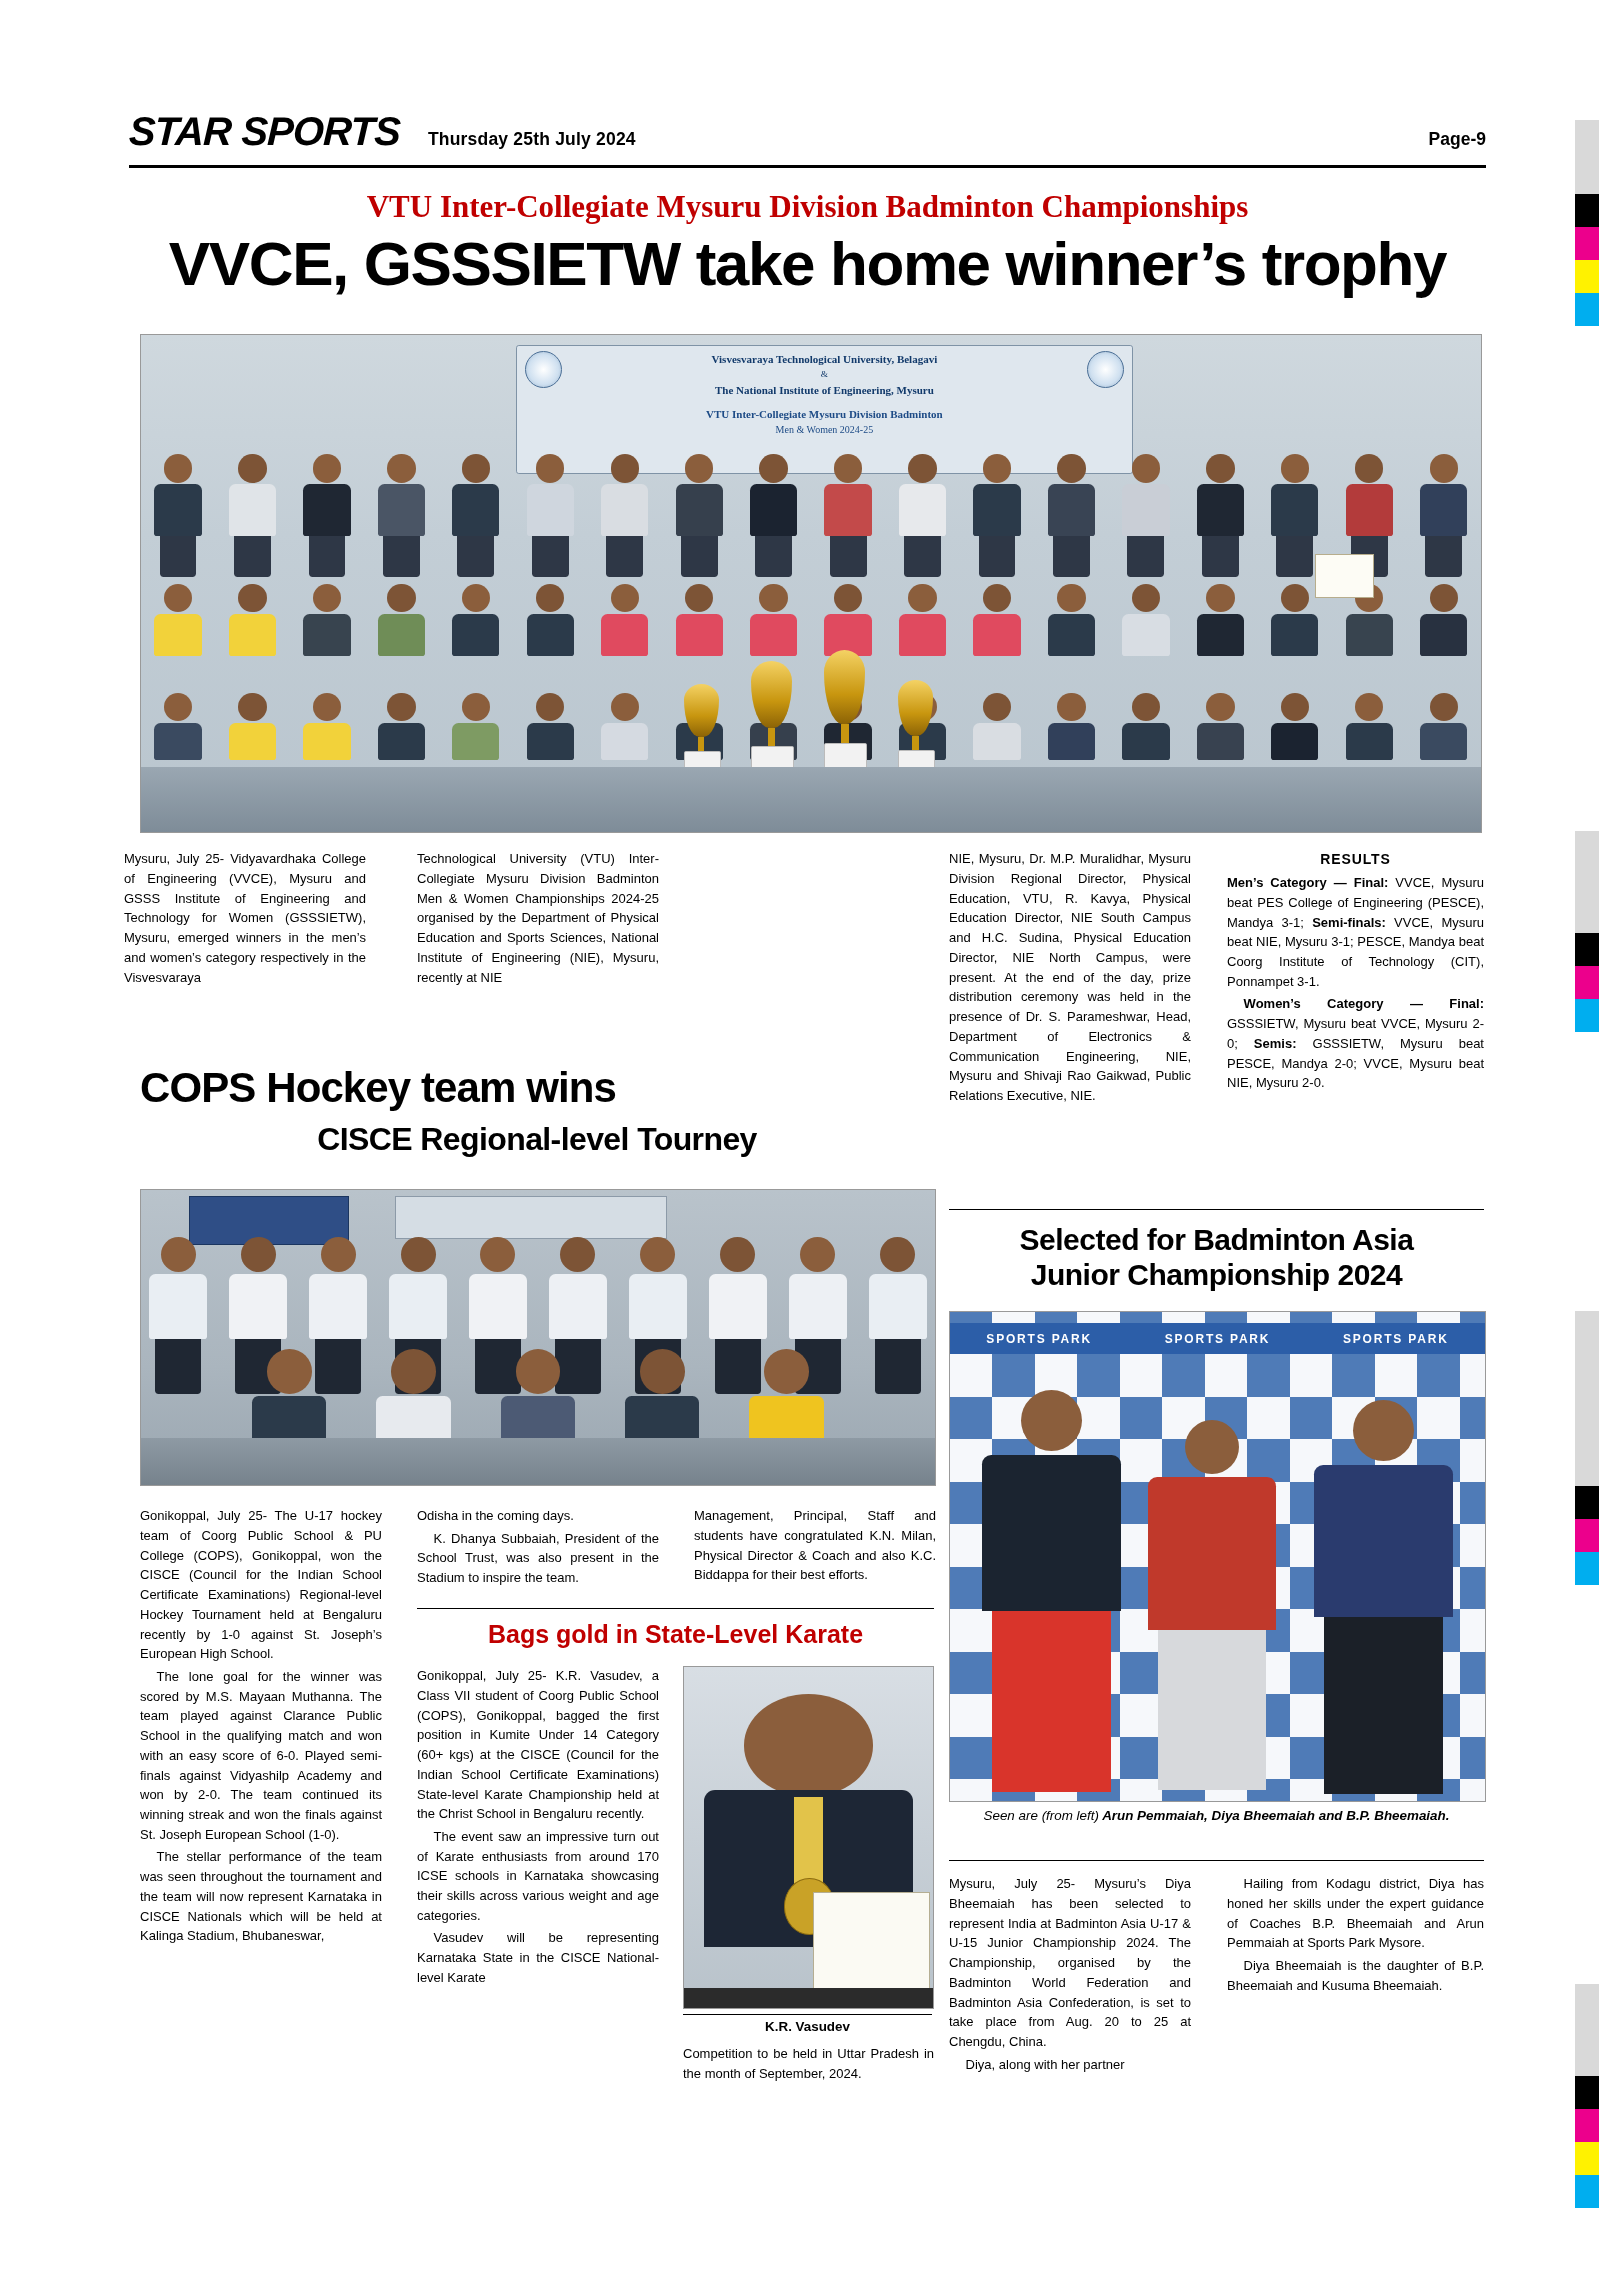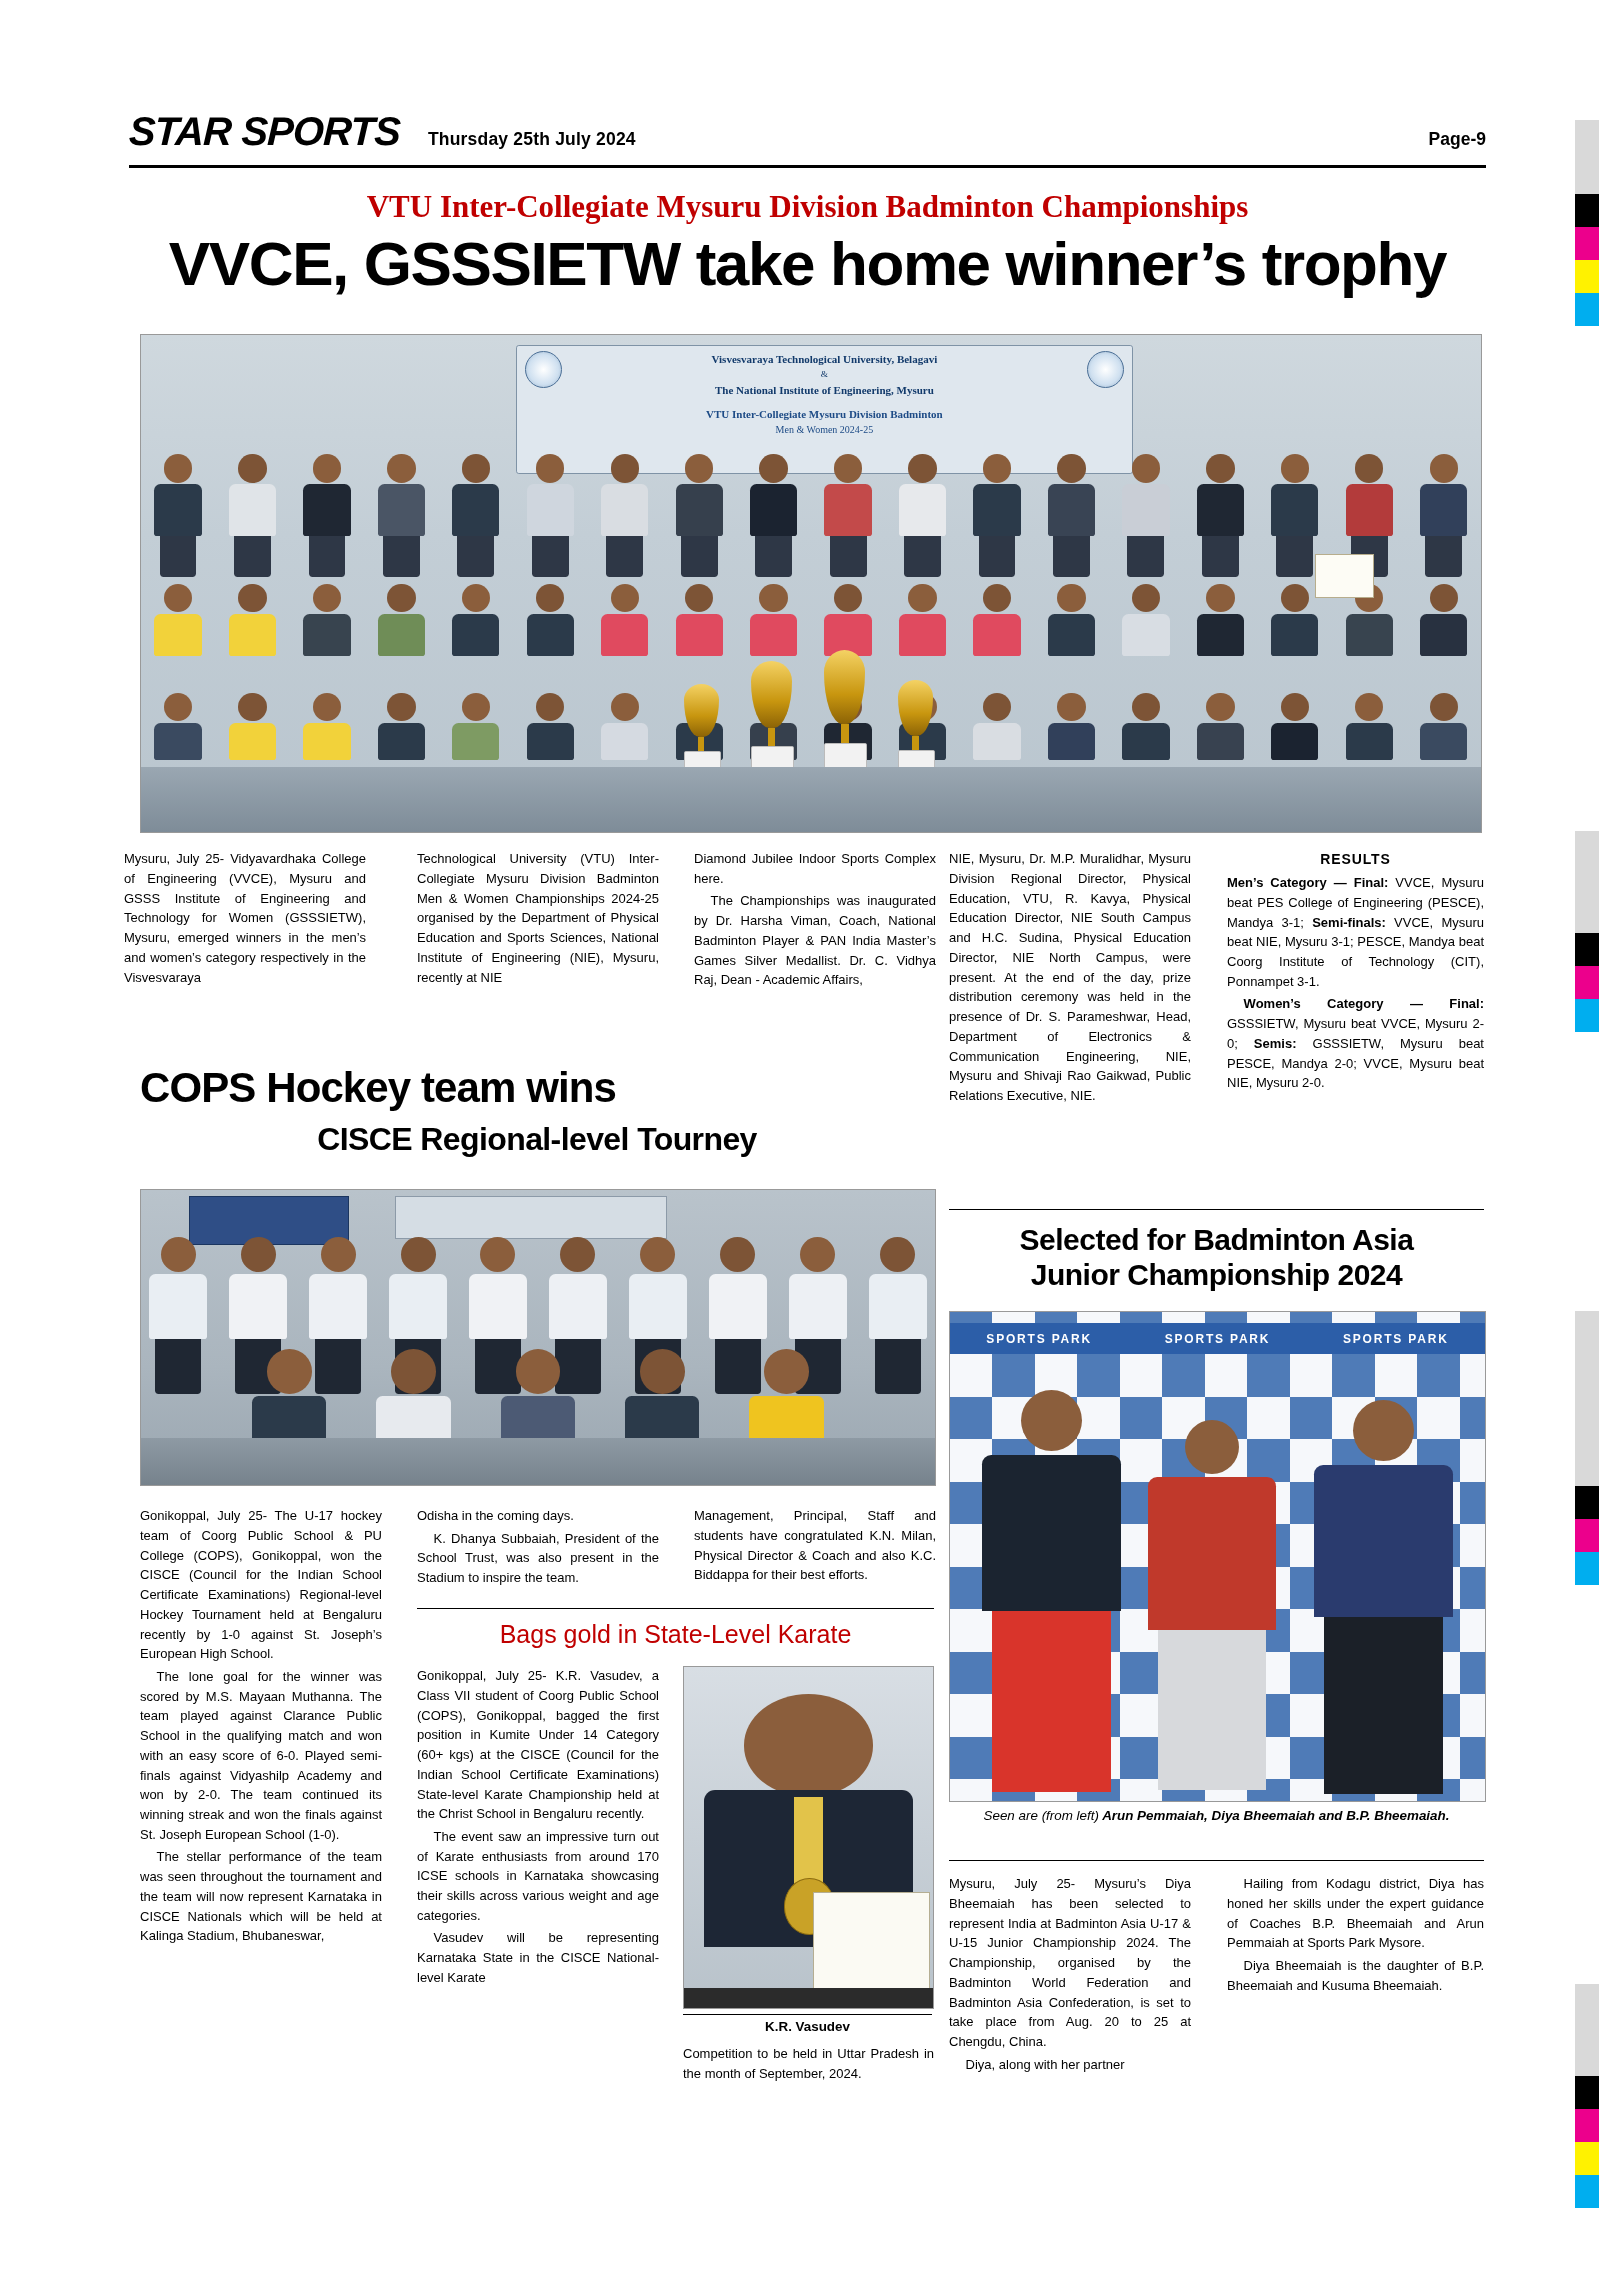--- a/index.html
+++ b/index.html
@@ -255,21 +255,21 @@
     background: #c4ccd2;
   }
 
   .karate-head {
     position: absolute;
     left: 417px;
     top: 1620px;
     width: 517px;
     text-align: center;
     color: #c00000;
-    font-weight: normal;
+    font-weight: bold;
     font-size: 25px;
   }
   .karate-photo {
     position: absolute;
     left: 683px;
     top: 1666px;
     width: 249px;
     height: 341px;
     border: 0.9px solid #999;
     overflow: hidden;
@@ -675,24 +675,20 @@
       <div class="floor"></div>
     </div>
   </div>
 
   <div class="col-text" style="left:124px; top:849px; width:242px;">
     <p class="noind">Mysuru, July 25- Vidyavardhaka College of Engineering (VVCE), Mysuru and GSSS Institute of Engineering and Technology for Women (GSSSIETW), Mysuru, emerged winners in the men’s and women’s category respectively in the Visvesvaraya</p>
   </div>
   <div class="col-text" style="left:417px; top:849px; width:242px;">
     <p class="noind">Technological University (VTU) Inter-Collegiate Mysuru Division Badminton Men &amp; Women Championships 2024-25 organised by the Department of Physical Education and Sports Sciences, National Institute of Engineering (NIE), Mysuru, recently at NIE</p>
   </div>
-  <div class="col-text" style="left:694px; top:849px; width:242px;">
-    <p class="noind">Diamond Jubilee Indoor Sports Complex here.</p>
-    <p>The Championships was inaugurated by Dr. Harsha Viman, Coach, National Badminton Player &amp; PAN India Master’s Games Silver Medallist. Dr. C. Vidhya Raj, Dean - Academic Affairs,</p>
-  </div>
   <div class="col-text" style="left:949px; top:849px; width:242px;">
     <p class="noind">NIE, Mysuru, Dr. M.P. Muralidhar, Mysuru Division Regional Director, Physical Education, VTU, R. Kavya, Physical Education Director, NIE South Campus and H.C. Sudina, Physical Education Director, NIE North Campus, were present. At the end of the day, prize distribution ceremony was held in the presence of Dr. S. Parameshwar, Head, Department of Electronics &amp; Communication Engineering, NIE, Mysuru and Shivaji Rao Gaikwad, Public Relations Executive, NIE.</p>
   </div>
 
   <div class="col-text" style="left:1227px; top:849px; width:257px;">
     <div class="results-head">RESULTS</div>
     <p class="noind" style="text-align:justify;">
       <b>Men’s Category — Final:</b><span> VVCE, Mysuru beat PES College of Engineering (PESCE), Mandya 3-1; </span><b>Semi-finals:</b><span> VVCE, Mysuru beat NIE, Mysuru 3-1; PESCE, Mandya beat Coorg Institute of Technology (CIT), Ponnampet 3-1.</span>
     </p>
     <p style="text-align:justify;">

